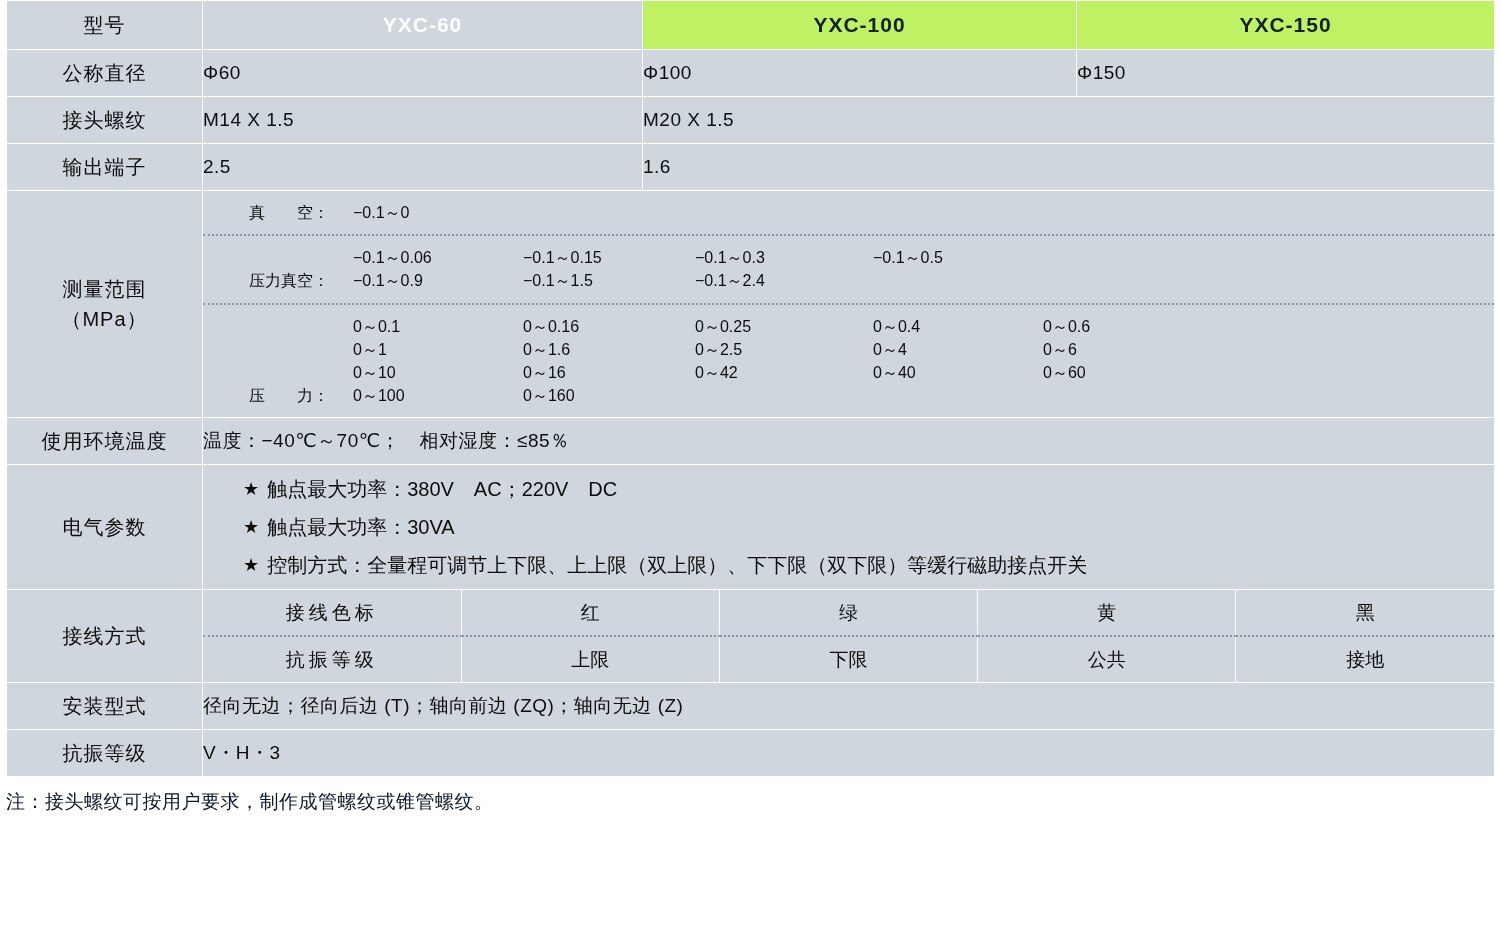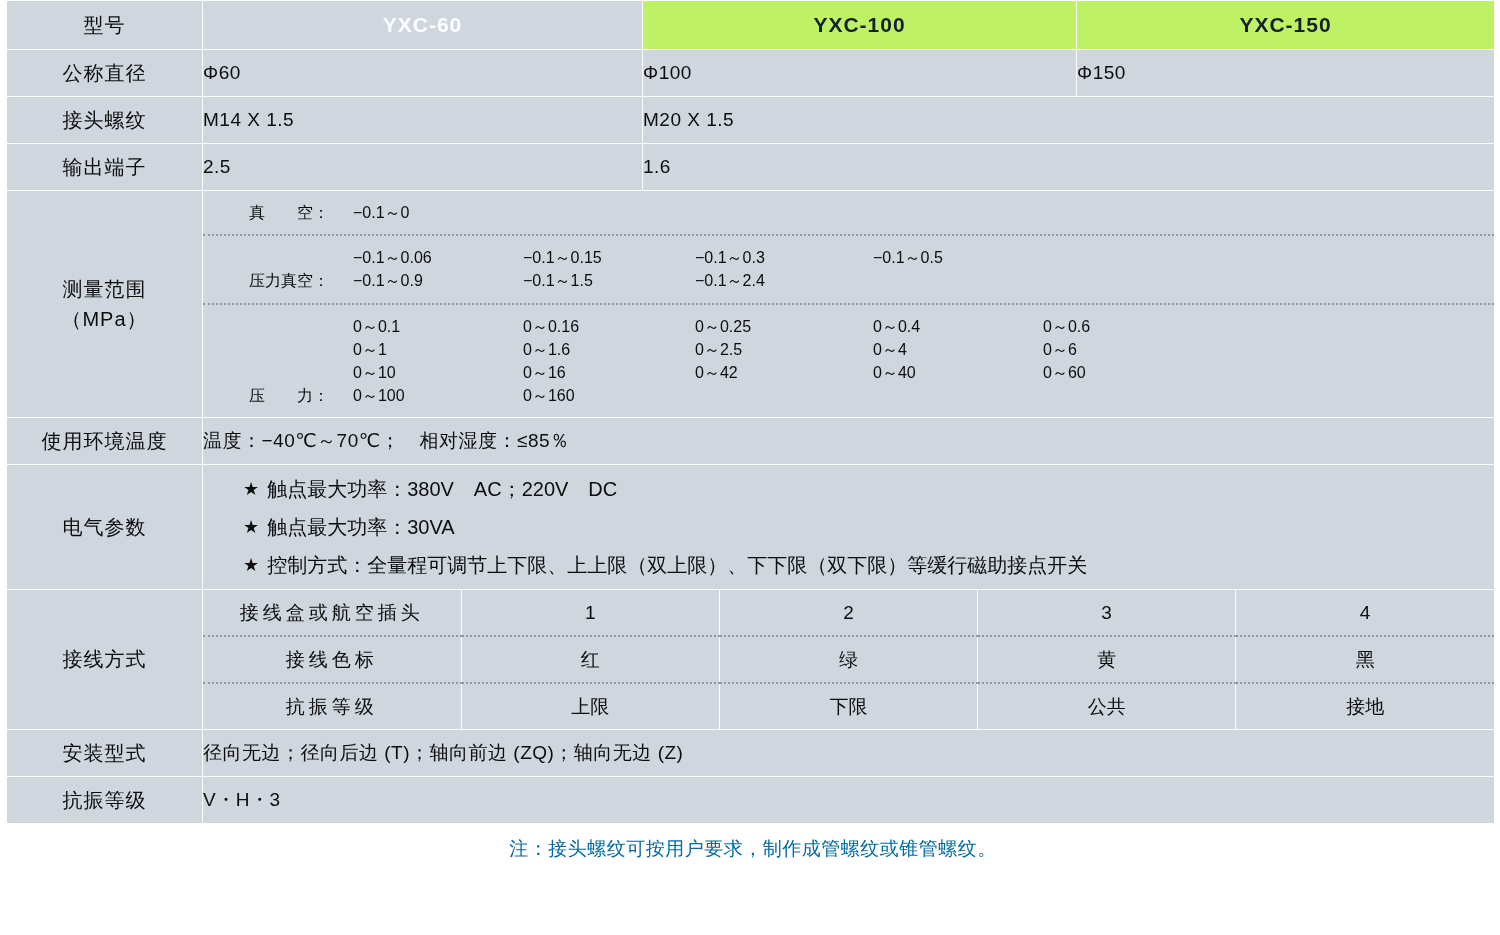--- a/index.html
+++ b/index.html
@@ -137,23 +137,22 @@
     letter-spacing: 4px;
   }
   table.sub td.v {
     border-right: 1px solid #ffffff;
   }
   table.sub td.v:last-child { border-right: none; }
 
   .footnote {
     margin: 12px 0 0 6px;
     font-size: 19px;
-    color: #0369a1;
+    color: #0f172a;
     letter-spacing: 0.5px;
-    text-align: center;
   }
   .nowrap { white-space: nowrap; }
 </style>
 </head>
 <body>
 
 <div class="sheet">
 
   <table class="spec">
     <colgroup>
@@ -291,27 +290,20 @@
       <td colspan="7">
         <table class="sub">
           <colgroup>
             <col style="width:246px">
             <col style="width:246px">
             <col style="width:246px">
             <col style="width:246px">
             <col style="width:246px">
           </colgroup>
           <tbody>
-                <tr>
-            <td class="sublabel">接线盒或航空插头</td>
-            <td class="v">1</td>
-            <td class="v">2</td>
-            <td class="v">3</td>
-            <td class="v">4</td>
-          </tr>
           <tr>
             <td class="sublabel">接线色标</td>
             <td class="v">红</td>
             <td class="v">绿</td>
             <td class="v">黄</td>
             <td class="v">黑</td>
           </tr>
           <tr>
             <td class="sublabel">抗振等级</td>
             <td class="v">上限</td>

